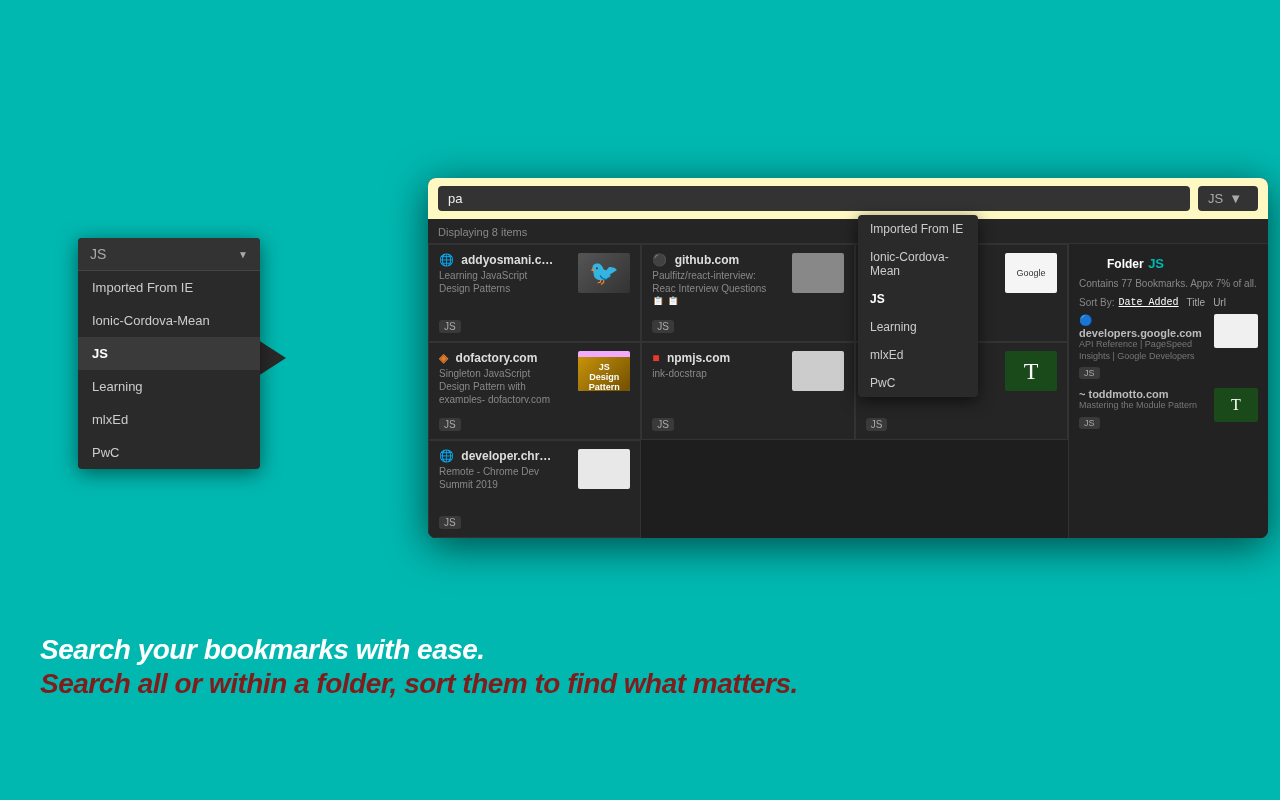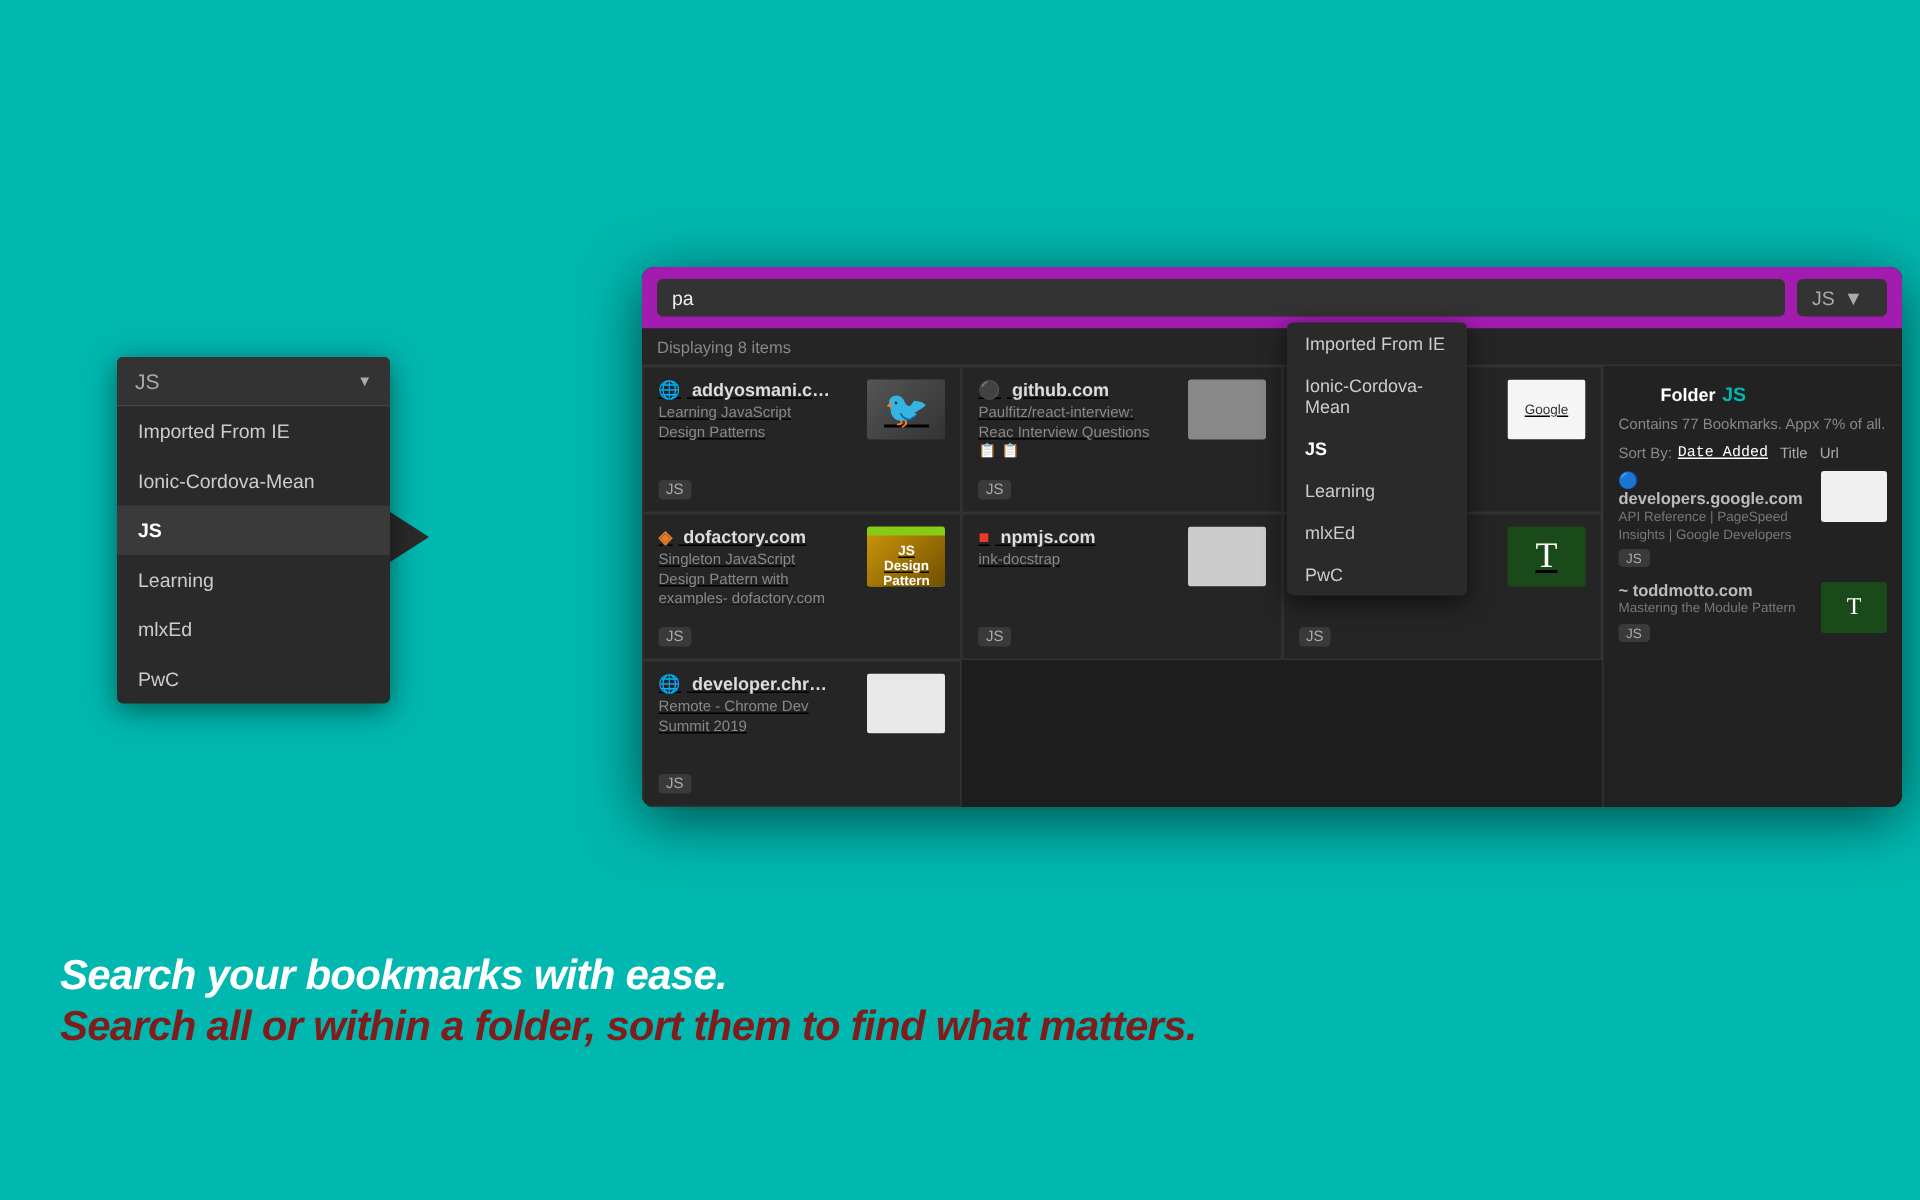--- a/index.html
+++ b/index.html
@@ -78,21 +78,21 @@
       overflow: hidden;
       display: flex;
       flex-direction: column;
     }
 
     
     .app-topbar {
       display: flex;
       align-items: center;
       padding: 8px 10px;
-      background: #a21caf;
+      background: #fef9c3;
       gap: 8px;
       flex-shrink: 0;
     }
     .search-input-container {
       flex: 1;
       background: #333;
       border-radius: 4px;
       padding: 5px 10px;
       display: flex;
       align-items: center;
@@ -147,21 +147,20 @@
       padding: 8px 10px;
       display: flex;
       flex-direction: column;
       justify-content: space-between;
       overflow: hidden;
       position: relative;
     }
     .bookmark-card-top {
       display: flex;
       gap: 24px;
-      text-decoration: underline;
     }
     .bookmark-info {
       flex: 1;
       min-width: 0;
     }
     .bookmark-title {
       color: #ddd;
       font-size: 12px;
       font-weight: 600;
       white-space: nowrap;
@@ -172,21 +171,21 @@
       color: #888;
       font-size: 10px;
       margin-top: 2px;
       line-height: 1.3;
       overflow: hidden;
       max-height: 36px;
     }
     .bookmark-thumb {
       width: 52px;
       height: 40px;
-      background: #84cc16;
+      background: #f0abfc;
       border-radius: 2px;
       flex-shrink: 0;
       overflow: hidden;
       display: flex;
       align-items: center;
       justify-content: center;
     }
     .bookmark-footer {
       display: flex;
       align-items: center;

